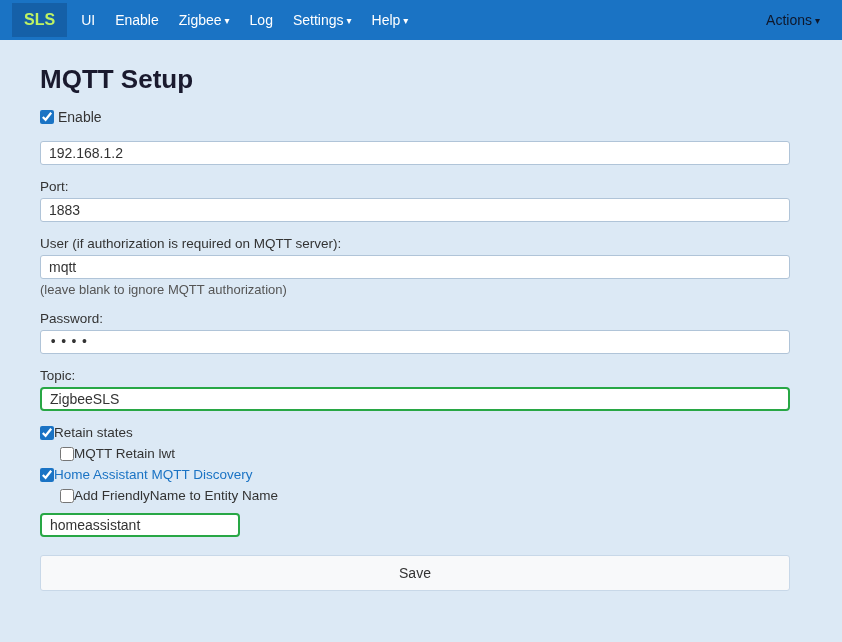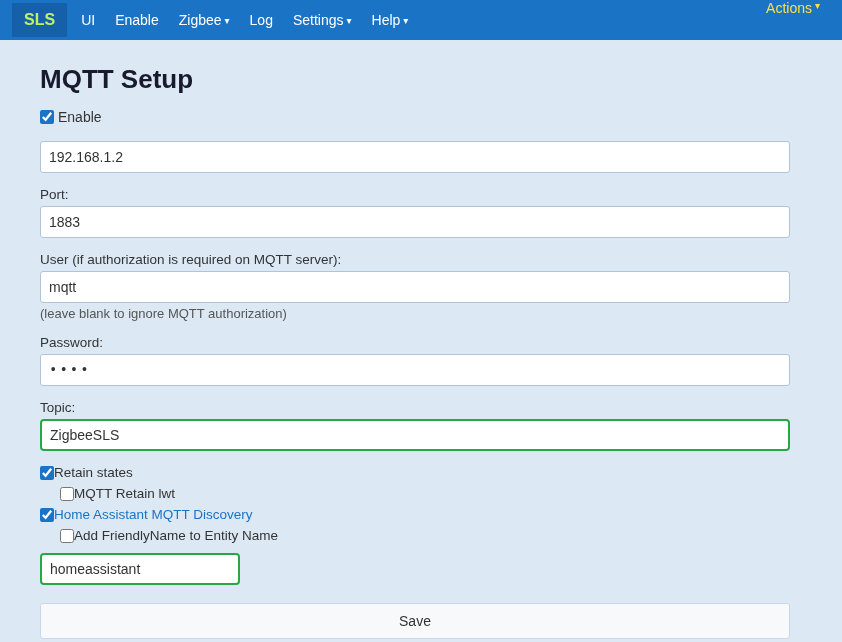--- a/index.html
+++ b/index.html
@@ -38,25 +38,25 @@
       padding: 10px 10px;
       height: 40px;
       display: flex;
       align-items: center;
       cursor: pointer;
       font-size: 14px;
     }
     .nav-item .caret { font-size: 10px; margin-left: 3px; }
     .navbar-right { display: flex; align-items: center; }
     .actions-btn {
-      color: #fde047;
+      color: #0f172a;
       padding: 0 10px;
       height: 40px;
       display: flex;
-      align-items: flex-start;
+      align-items: center;
       cursor: pointer;
       font-size: 14px;
     }
     .actions-btn .caret { font-size: 10px; margin-left: 3px; }
 
     
     .main-content {
       padding: 24px 40px 30px 40px;
       max-width: 842px;
     }
@@ -75,21 +75,21 @@
     .form-label {
       display: block;
       color: #333;
       margin-bottom: 4px;
       font-size: 13.5px;
     }
 
     .form-input {
       width: 100%;
       max-width: 750px;
-      height: 32px;
+      height: 24px;
       border: 1px solid #b0c4d8;
       border-radius: 3px;
       padding: 0 8px;
       font-size: 14px;
       background: white;
       color: #333;
       outline: none;
     }
 
     .form-input.highlighted {

